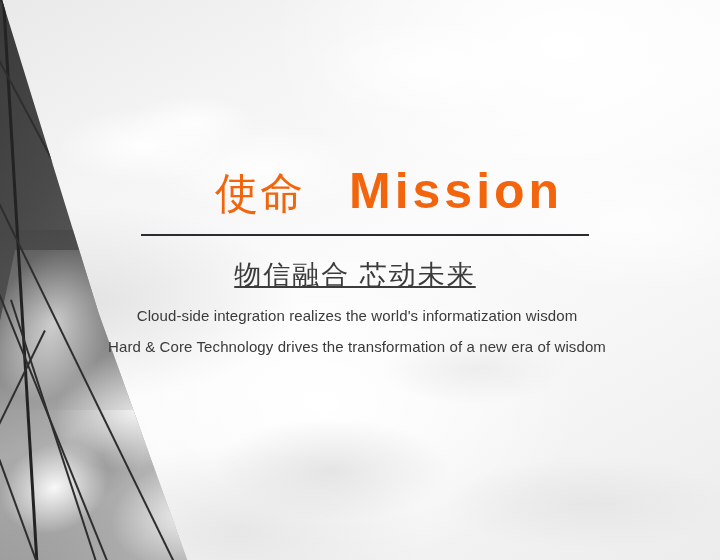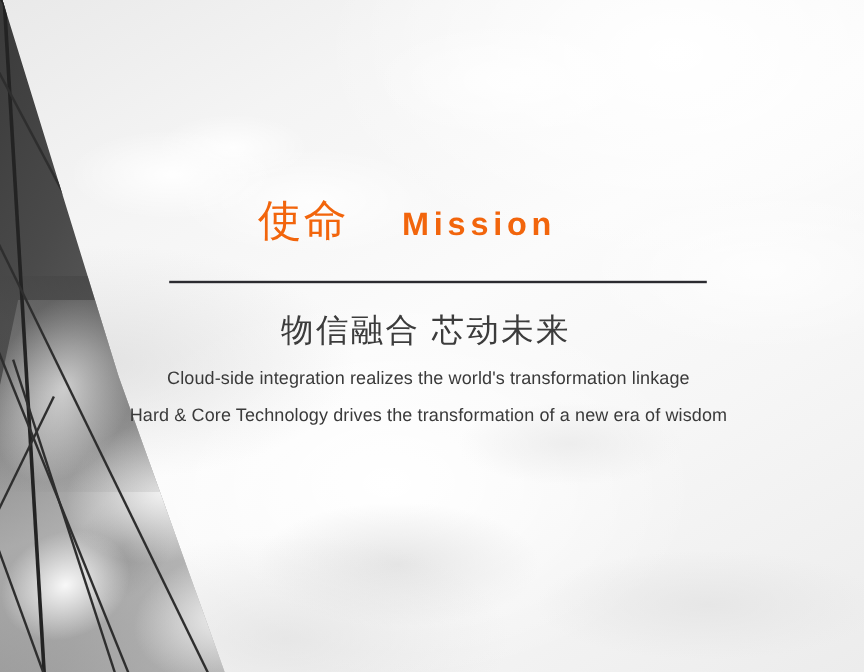--- a/index.html
+++ b/index.html
@@ -110,29 +110,29 @@
   }
   .title-row {
     position: absolute;
     left: 141px;
     top: 166px;
     display: flex;
     align-items: baseline;
     white-space: nowrap;
   }
   .title-cn {
-    font-size: 36px;
+    font-size: 43px;
     line-height: 1;
     font-weight: 500;
     color: #f2650c;
     letter-spacing: 2px;
     margin-left: 74px;
   }
   .title-en {
-    font-size: 27px;
+    font-size: 50px;
     line-height: 1;
     font-weight: bold;
     color: #f2650c;
     letter-spacing: 4px;
     margin-left: 44px;
   }
   .divider {
     position: absolute;
     left: 141px;
     top: 234px;
@@ -145,20 +145,21 @@
     left: 0;
     top: 259px;
     width: 720px;
     text-align: center;
     font-size: 27px;
     line-height: 1.2;
     color: #3c3c3c;
     letter-spacing: 2px;
     padding-right: 10px;
     box-sizing: border-box;
+    text-decoration: underline;
   }
   .tagline {
     position: absolute;
     left: 0;
     width: 720px;
     text-align: center;
     font-size: 15px;
     line-height: 1.55;
     color: #3a3a3a;
     letter-spacing: 0.1px;
@@ -200,18 +201,18 @@
 
     <div class="title-row">
       <span class="title-cn">使命</span>
       <span class="title-en">Mission</span>
     </div>
 
     <div class="divider"></div>
 
     <div class="subtitle-cn">物信融合 芯动未来</div>
 
-    <div class="tagline line1">Cloud-side integration realizes the world's transformation linkage</div>
+    <div class="tagline line1">Cloud-side integration realizes the world's informatization wisdom</div>
 
     <div class="tagline line2">Hard &amp; Core Technology drives the transformation of a new era of wisdom</div>
 
   </div>
 </div>
 
 </body></html>

